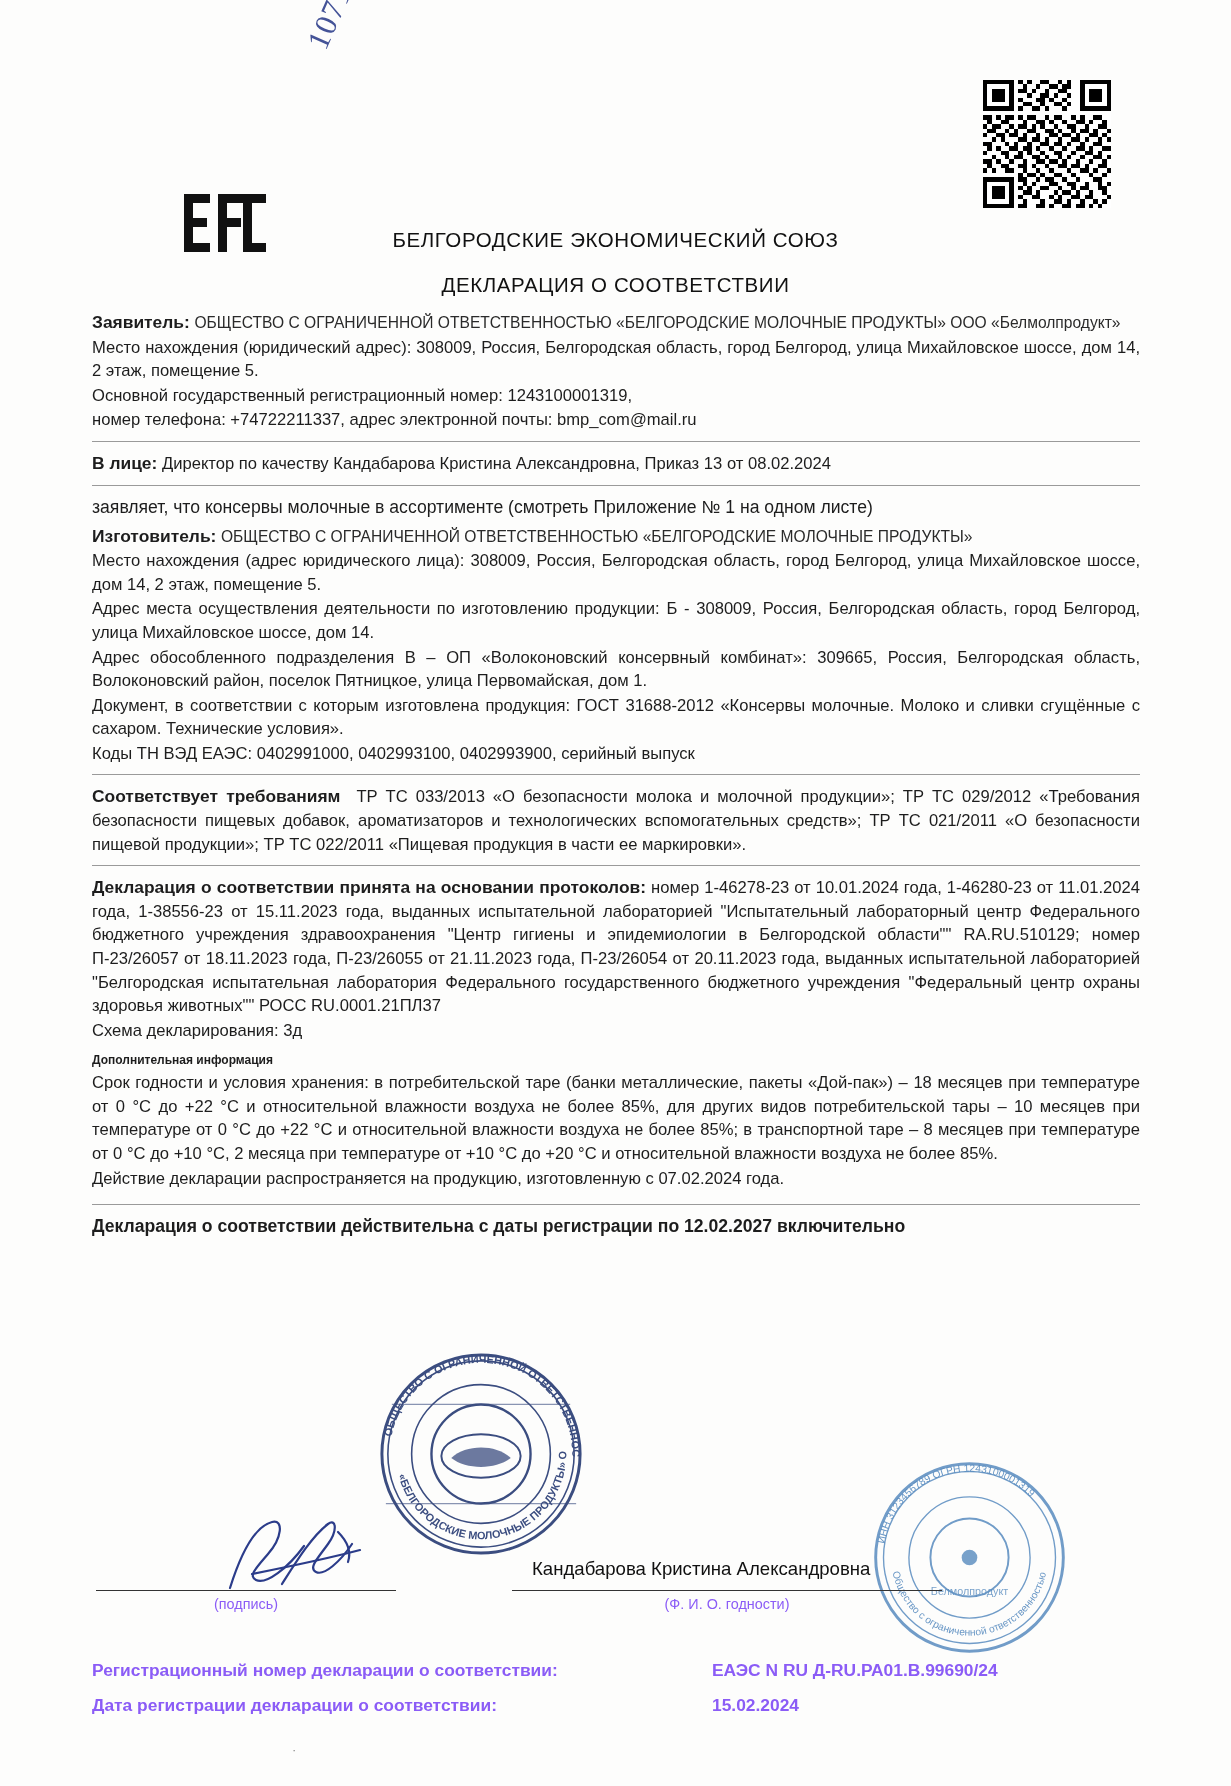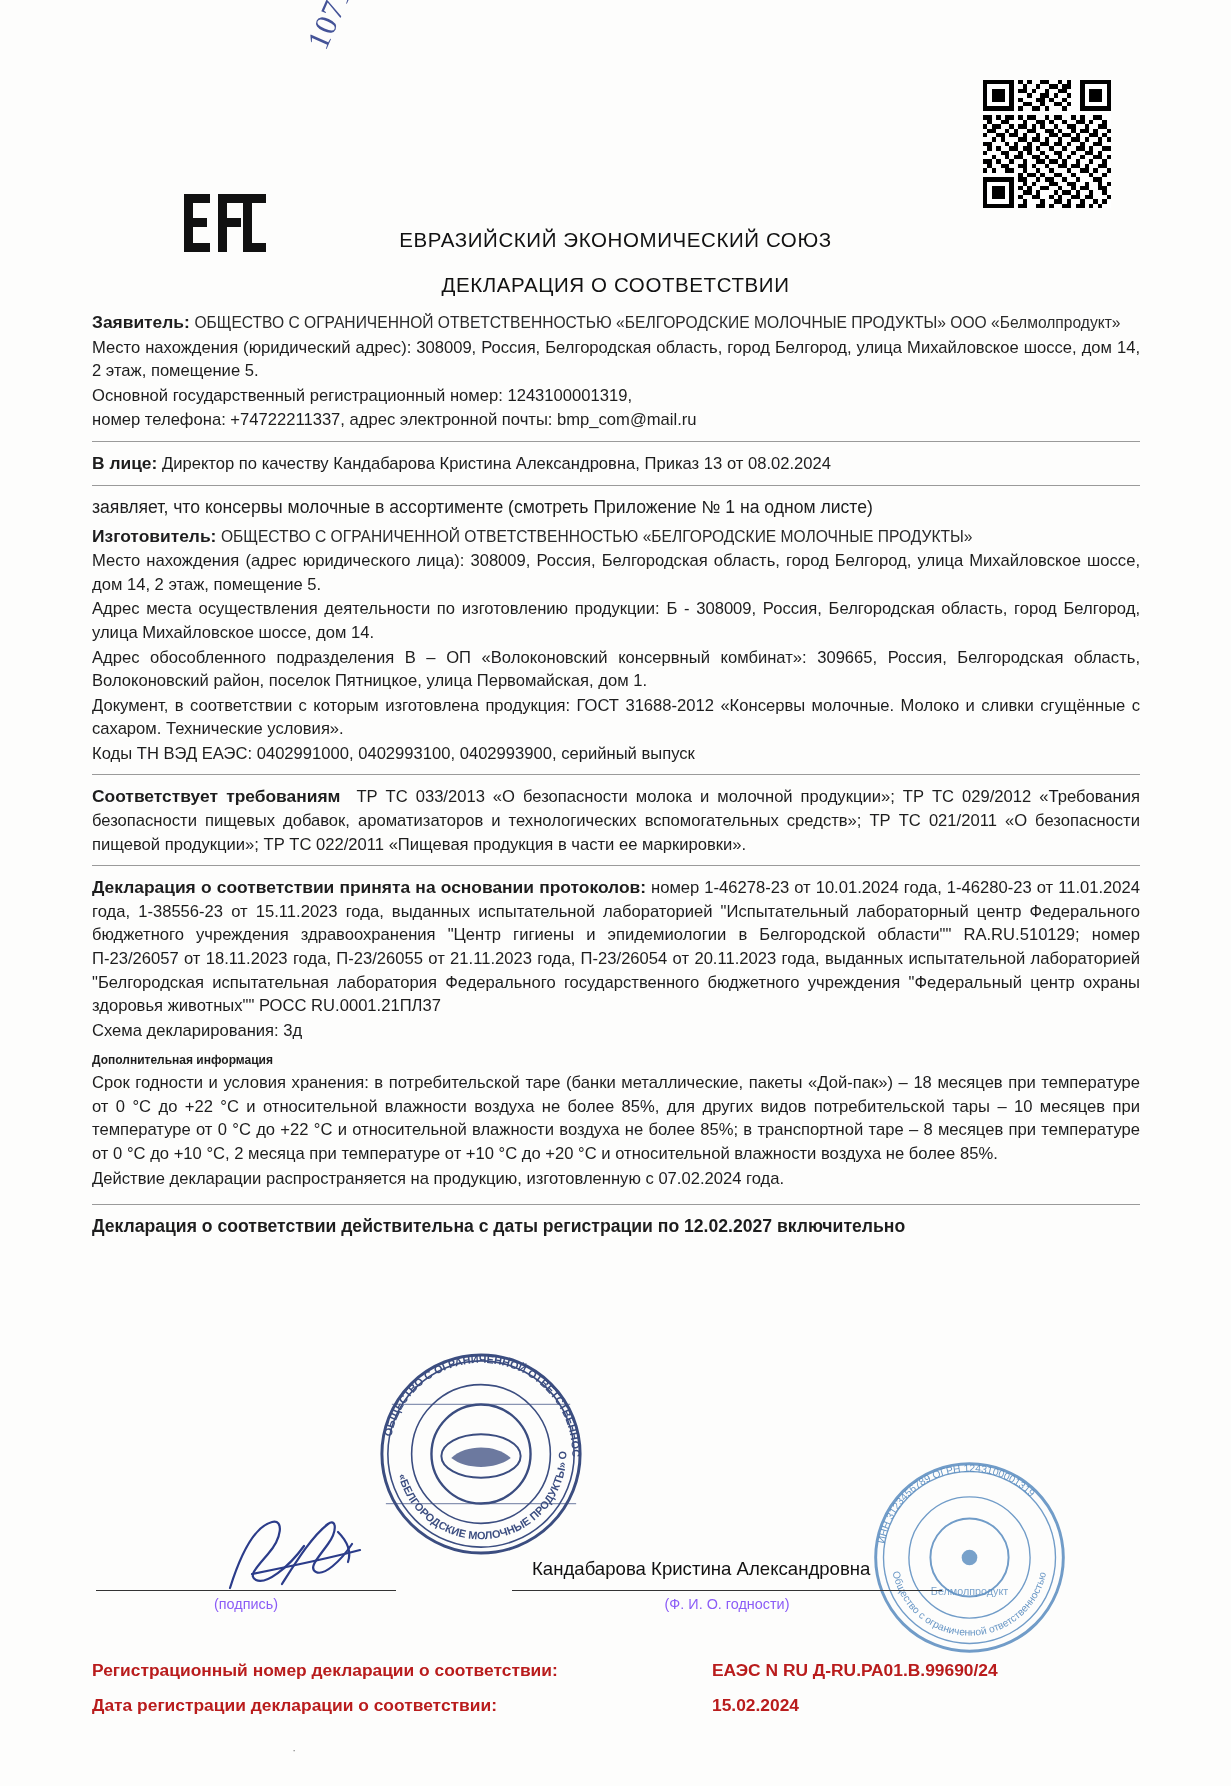--- a/index.html
+++ b/index.html
@@ -162,21 +162,21 @@
     opacity: .8;
   }
 
   
   .reg {
     position: absolute;
     left: 92px;
     top: 1660px;
     width: 1048px;
     font-size: 17.4px;
-    color: #b91c1c;
+    color: #8b5cf6;
   }
   .reg-row {
     display: flex;
     align-items: baseline;
     margin-bottom: 14px;
   }
   .reg-label { font-weight: bold; width: 620px; }
   .reg-val { font-weight: bold; }
 
   .edge-mark {
@@ -438,21 +438,21 @@
             <rect x="12" y="28" width="2" height="1"></rect>
           <rect x="15" y="28" width="1" height="1"></rect>
             <rect x="18" y="28" width="2" height="1"></rect>
           <rect x="21" y="28" width="2" height="1"></rect>
             <rect x="24" y="28" width="1" height="1"></rect>
           <rect x="26" y="28" width="1" height="1"></rect>
         </g>
       </svg>
     </div>
 
-    <div class="title-main">ЕВРАЗИЙСКИЙ ЭКОНОМИЧЕСКИЙ СОЮЗ</div>
+    <div class="title-main">БЕЛГОРОДСКИЕ ЭКОНОМИЧЕСКИЙ СОЮЗ</div>
     <div class="title-sub">ДЕКЛАРАЦИЯ О СООТВЕТСТВИИ</div>
 
     <div class="body">
 
       <div class="blk">
         <p><span class="lbl">Заявитель:</span>
           <span class="smallcap">ОБЩЕСТВО С ОГРАНИЧЕННОЙ ОТВЕТСТВЕННОСТЬЮ «БЕЛГОРОДСКИЕ МОЛОЧНЫЕ ПРОДУКТЫ» ООО «Белмолпродукт»</span></p>
         <p>Место нахождения (юридический адрес): 308009, Россия, Белгородская область, город Белгород, улица Михайловское шоссе, дом 14, 2 этаж, помещение 5.</p>
         <p>Основной государственный регистрационный номер: 1243100001319,</p>
         <p>номер телефона: +74722211337, адрес электронной почты: bmp_com@mail.ru</p>

